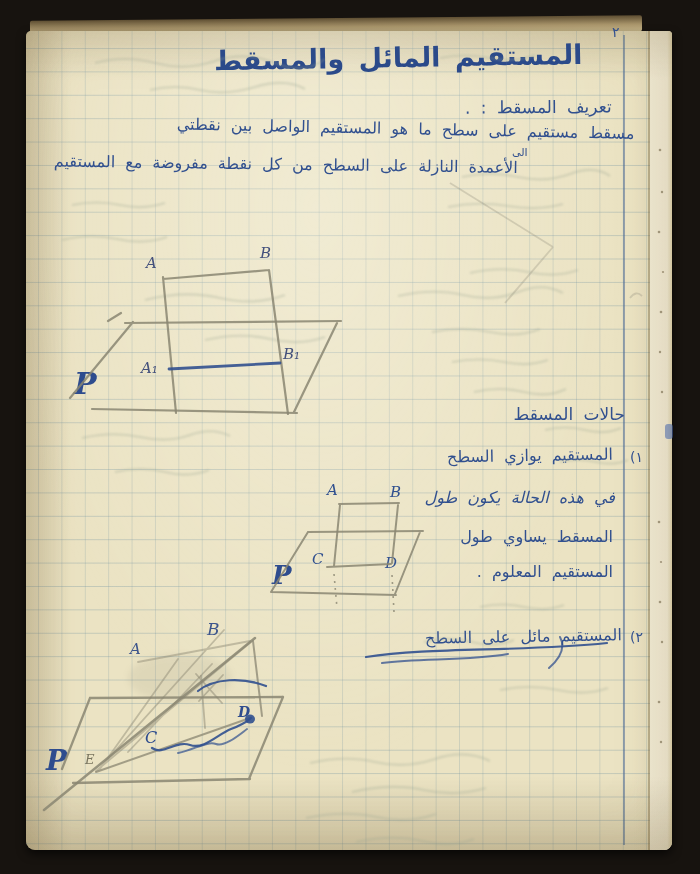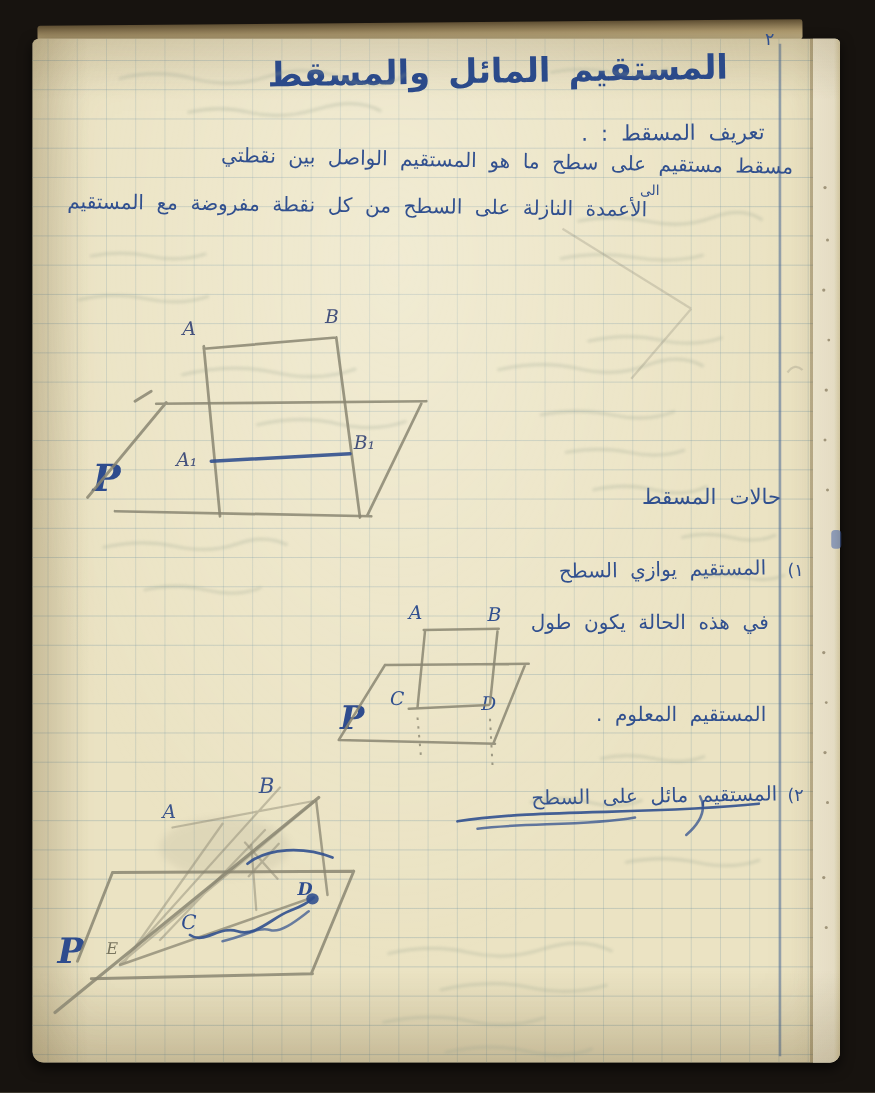--- a/index.html
+++ b/index.html
@@ -57,25 +57,26 @@
   <div class="text-layer">
     <span class="hw marker" style="left:612px;top:24px;">٢</span>
 
     <span class="hw title" style="right:118px;top:42px;">المستقيم المائل والمسقط</span>
 
     <span class="hw h17" style="right:88px;top:97px;transform:rotate(-.5deg);">تعريف المسقط : .</span>
     <span class="hw b16" style="right:65px;top:124px;transform:rotate(1.2deg);transform-origin:top right;">مسقط مستقيم على سطح ما هو المستقيم الواصل بين نقطتي</span>
     <span class="hw tiny" style="left:512px;top:146px;">الى</span>
     <span class="hw b16" style="right:182px;top:158px;transform:rotate(.8deg);transform-origin:top right;">الأعمدة النازلة على السطح من كل نقطة مفروضة مع المستقيم</span>
 
-    <span class="hw h17" style="right:75px;top:388px;">حالات المسقط</span>
+    <span class="hw h17" style="right:75px;top:404px;">حالات المسقط</span>
 
     <span class="hw marker" style="left:630px;top:449px;">١)</span>
     <span class="hw b16" style="right:87px;top:446px;transform:rotate(-1deg);">المستقيم يوازي السطح</span>
-    <span class="hw b16" style="right:85px;top:488px;">في هذه الحالة يكون طول</span>
+    <span class="hw b16" style="right:85px;top:488px;font-style:italic;">في هذه الحالة يكون طول</span>
+    <span class="hw b16" style="right:87px;top:527px;">المسقط يساوي طول</span>
     <span class="hw b16" style="right:87px;top:562px;text-align:center;">المستقيم المعلوم .</span>
 
     <span class="hw marker" style="left:630px;top:629px;">٢)</span>
     <span class="hw b16" style="right:78px;top:627px;transform:rotate(-1deg);">المستقيم مائل على السطح</span>
 
     <span class="lbl" style="left:146px;top:254px;">A</span>
     <span class="lbl" style="left:260px;top:244px;">B</span>
     <span class="lbl" style="left:141px;top:359px;">A₁</span>
     <span class="lbl" style="left:283px;top:345px;">B₁</span>
     <span class="lbl lblP" style="left:74px;top:366px;font-size:30px;">P</span>

